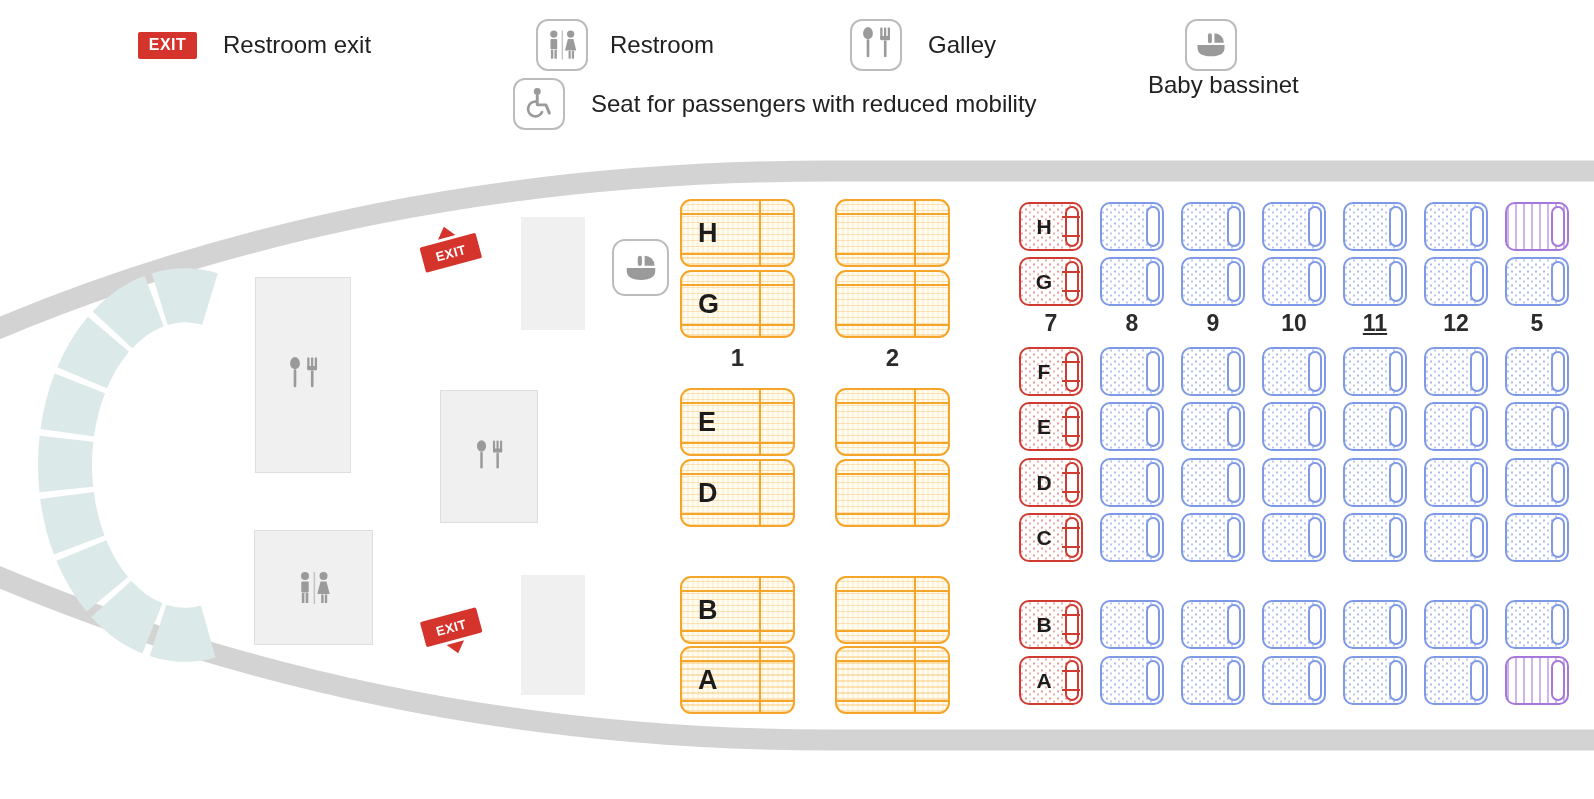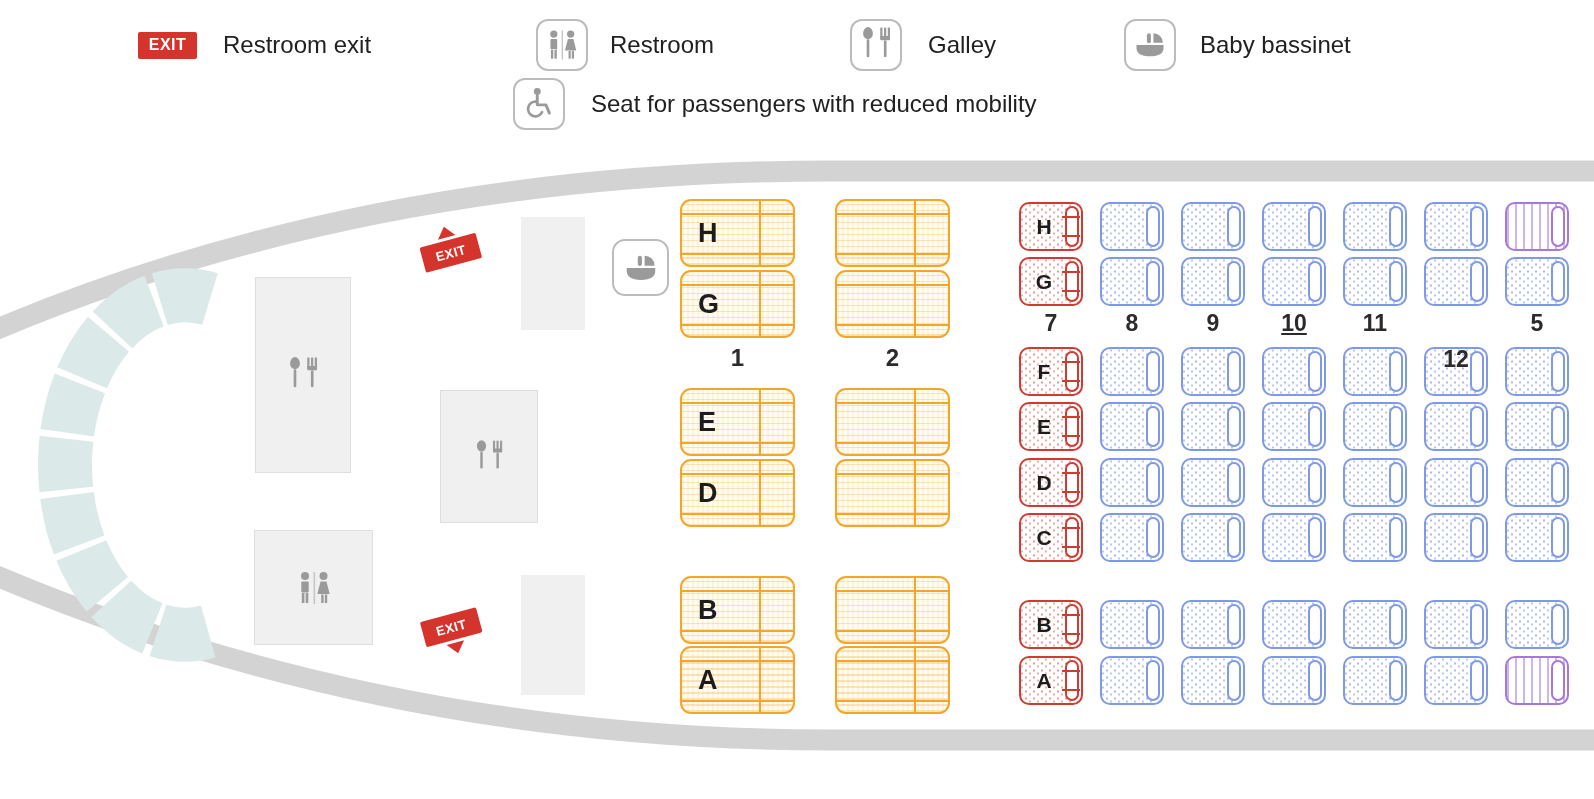--- a/index.html
+++ b/index.html
@@ -118,21 +118,21 @@
           <path d="M28.5 12.5 h6 l3.2 12.5 h-12.4 Z"></path>
           <rect x="29.2" y="25.5" width="2.4" height="8.5"></rect>
           <rect x="32.8" y="25.5" width="2.4" height="8.5"></rect>
         </g>
         <rect x="21.6" y="3" width="1.5" height="32" fill="#c4c4c4"></rect>
       </svg>
     </span>
     <span class="legend-label" style="margin-left:22px;">Restroom</span>
   </div>
 
-  <div class="legend-group" style="left:1124px;top:19px;">
+  <div class="legend-group" style="left:1124px;top:19px;flex-direction:column;">
     <span class="icon-box">
       <svg width="36" height="36" viewBox="0 0 40 40">
         <g class="gray-icon">
           <path d="M5 20 H35 V23 Q35 32.5 20 32.5 Q5 32.5 5 23 Z"></path>
           <rect x="16.6" y="7" width="4.4" height="11" rx="2.2"></rect>
           <path d="M23.8 7 a10.5 10.5 0 0 1 10.5 10.5 h-10.5 Z"></path>
         </g>
       </svg>
     </span>
     <span class="legend-label" style="margin-left:24px;">Baby bassinet</span>
@@ -473,18 +473,18 @@
       </div>
       <div class="eseat blue" style="left:1424px;top:656px;width:64px;height:49px;">
         <span class="backrest"></span>
       </div>
       <div class="eseat purple" style="left:1505px;top:656px;width:64px;height:49px;">
         <span class="backrest"></span>
       </div>
       <div class="col-label" style="left:1019px;top:310px;width:64px;">7</div>
       <div class="col-label" style="left:1100px;top:310px;width:64px;">8</div>
       <div class="col-label" style="left:1181px;top:310px;width:64px;">9</div>
-      <div class="col-label" style="left:1262px;top:310px;width:64px;text-decoration:underline;">10</div>
-      <div class="col-label" style="left:1343px;top:310px;width:64px;">11</div>
-      <div class="col-label" style="left:1424px;top:310px;width:64px;margin-top:36px;">12</div>
+      <div class="col-label" style="left:1262px;top:310px;width:64px;">10</div>
+      <div class="col-label" style="left:1343px;top:310px;width:64px;text-decoration:underline;">11</div>
+      <div class="col-label" style="left:1424px;top:310px;width:64px;">12</div>
       <div class="col-label" style="left:1505px;top:310px;width:64px;">5</div>
     </div>
 </div>
 
 </body></html>

